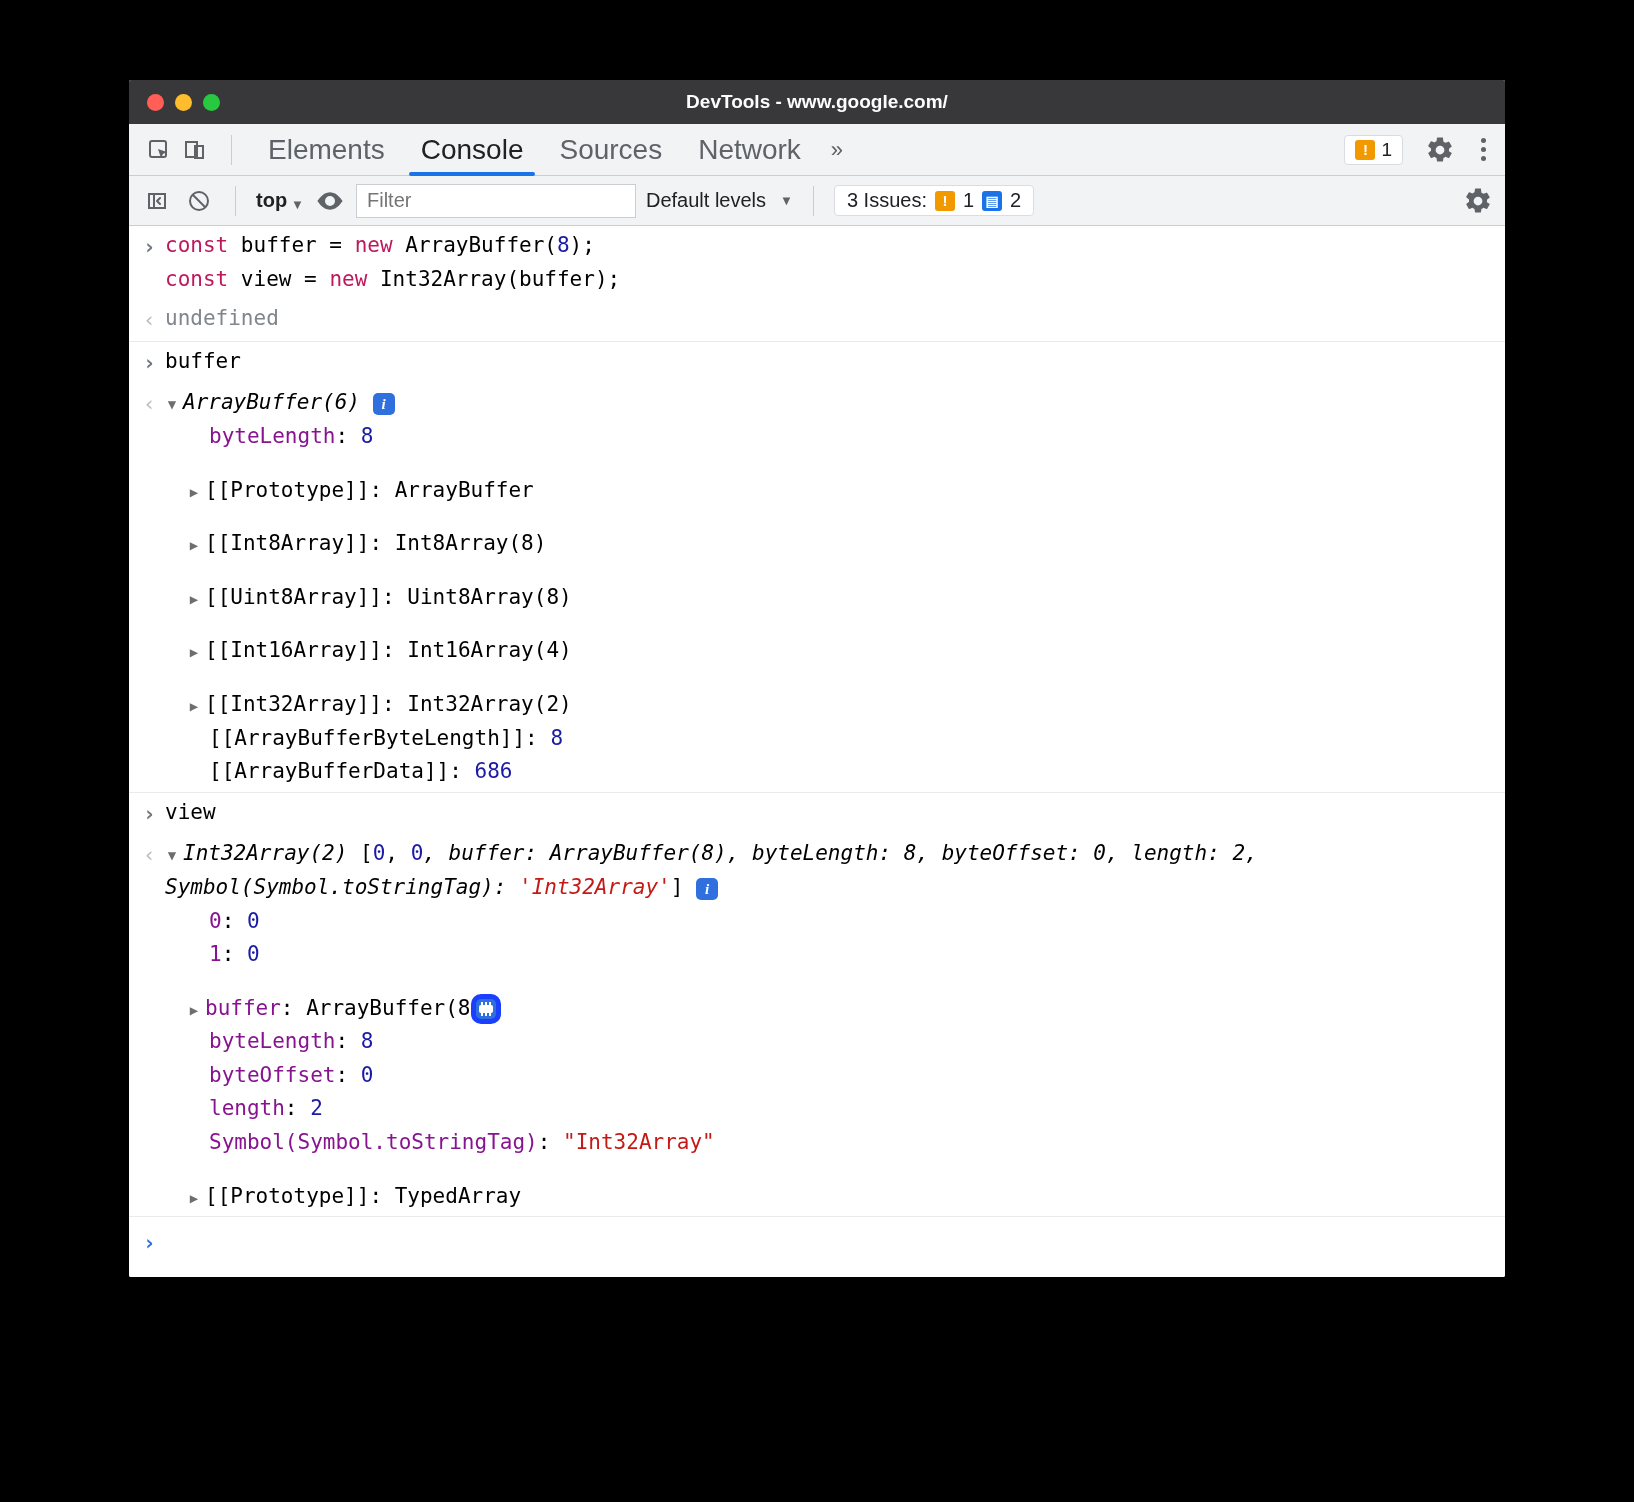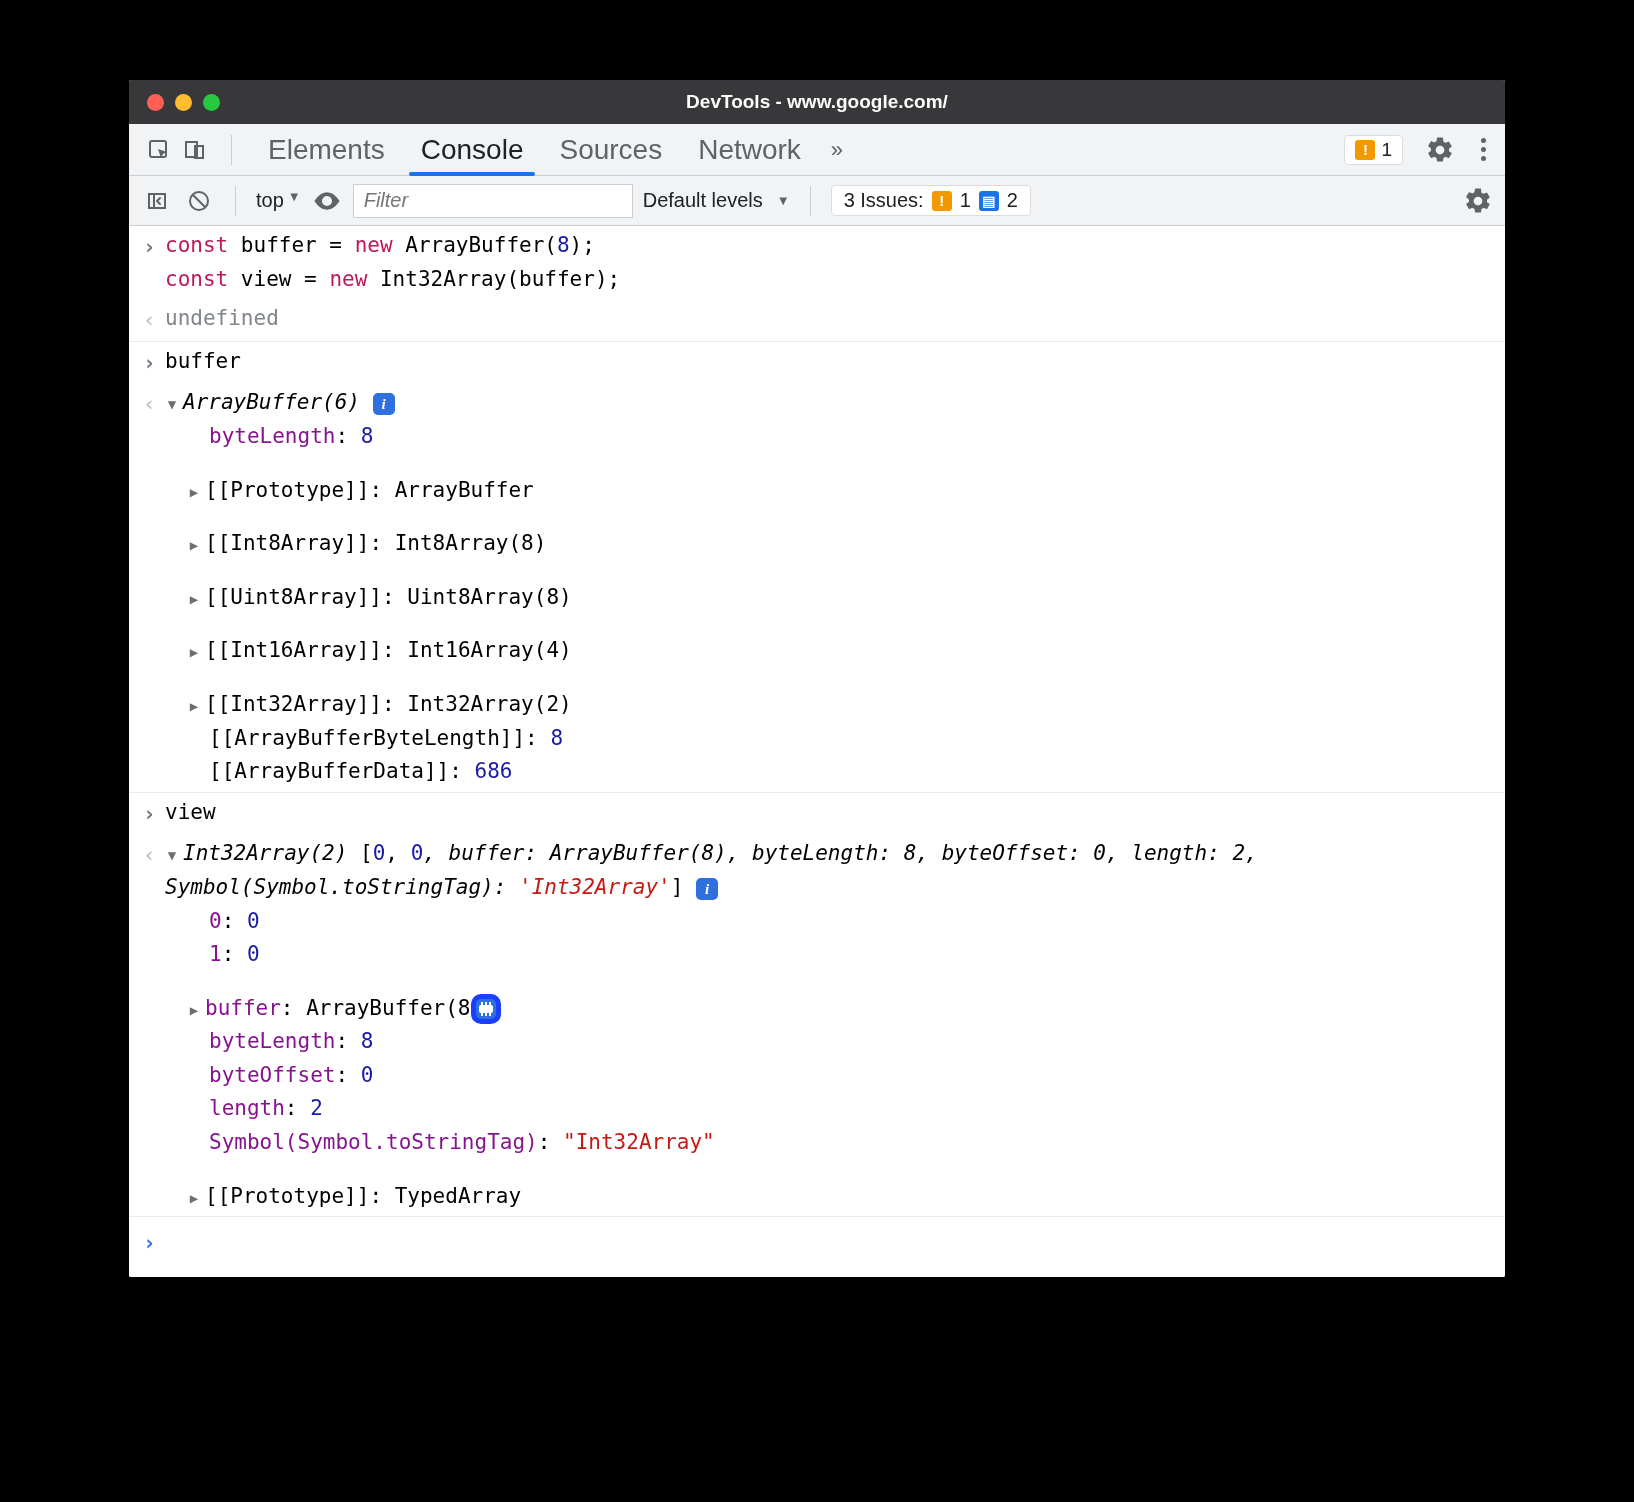--- a/index.html
+++ b/index.html
@@ -94,26 +94,26 @@
   .gear { width:30px;height:30px;color:#5f6368; margin-left:14px;}
   .kebab { width:20px; display:flex;flex-direction:column;gap:4px;align-items:center;margin-left:10px;}
   .kebab span{width:5px;height:5px;background:#5f6368;border-radius:50%;}
 
   .toolbar {
     height:50px; background:#f1f3f4;
     border-bottom:1px solid #cacdd1;
     display:flex; align-items:center; padding:0 12px; gap:10px;
   }
   .tbtn { width:32px;height:32px;display:flex;align-items:center;justify-content:center;color:#5f6368;}
-  .ctx { display:flex;align-items:flex-start;gap:4px;font-size:20px;color:#202124;}
+  .ctx { display:flex;align-items:flex-end;gap:4px;font-size:20px;color:#202124;font-weight:bold;}
   .ctx .tri{font-size:13px;color:#5f6368;}
   .eye{width:30px;height:30px;}
   .filter{
     width:280px;height:34px;border:1px solid #cacdd1;background:#fff;
-    font-size:20px;padding:0 10px;color:#333;font-style:italic;
+    font-size:20px;padding:0 10px;color:#333;
   }
   .levels{display:flex;align-items:center;gap:14px;font-size:20px;color:#202124;}
   .issues{
     display:flex;align-items:center;gap:8px;font-size:20px;color:#202124;
     border:1px solid #dadce0;border-radius:4px;background:#fff;padding:3px 12px;
   }
   .info-icon{
     width:20px;height:20px;background:#1a73e8;border-radius:3px;
     color:#fff;display:flex;align-items:center;justify-content:center;font-size:14px;font-weight:bold;
   }

